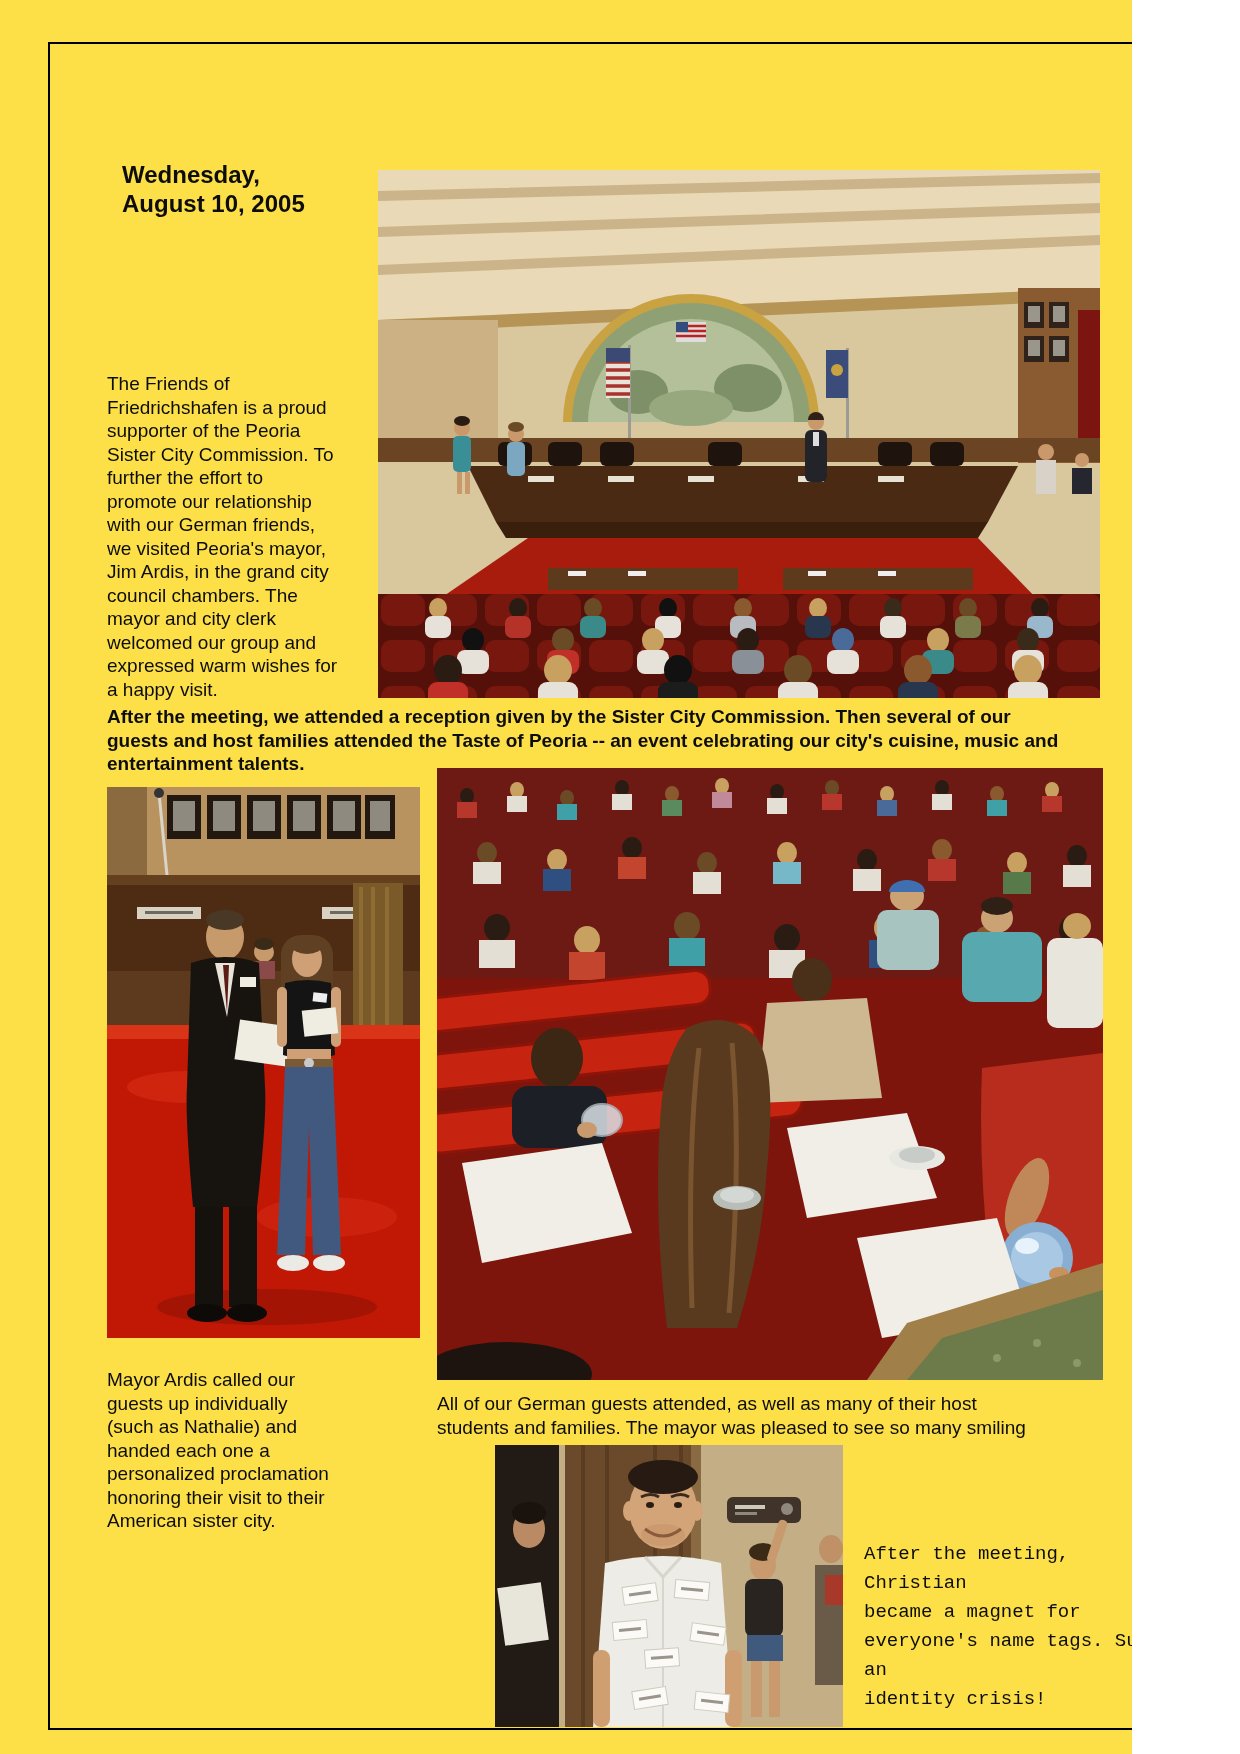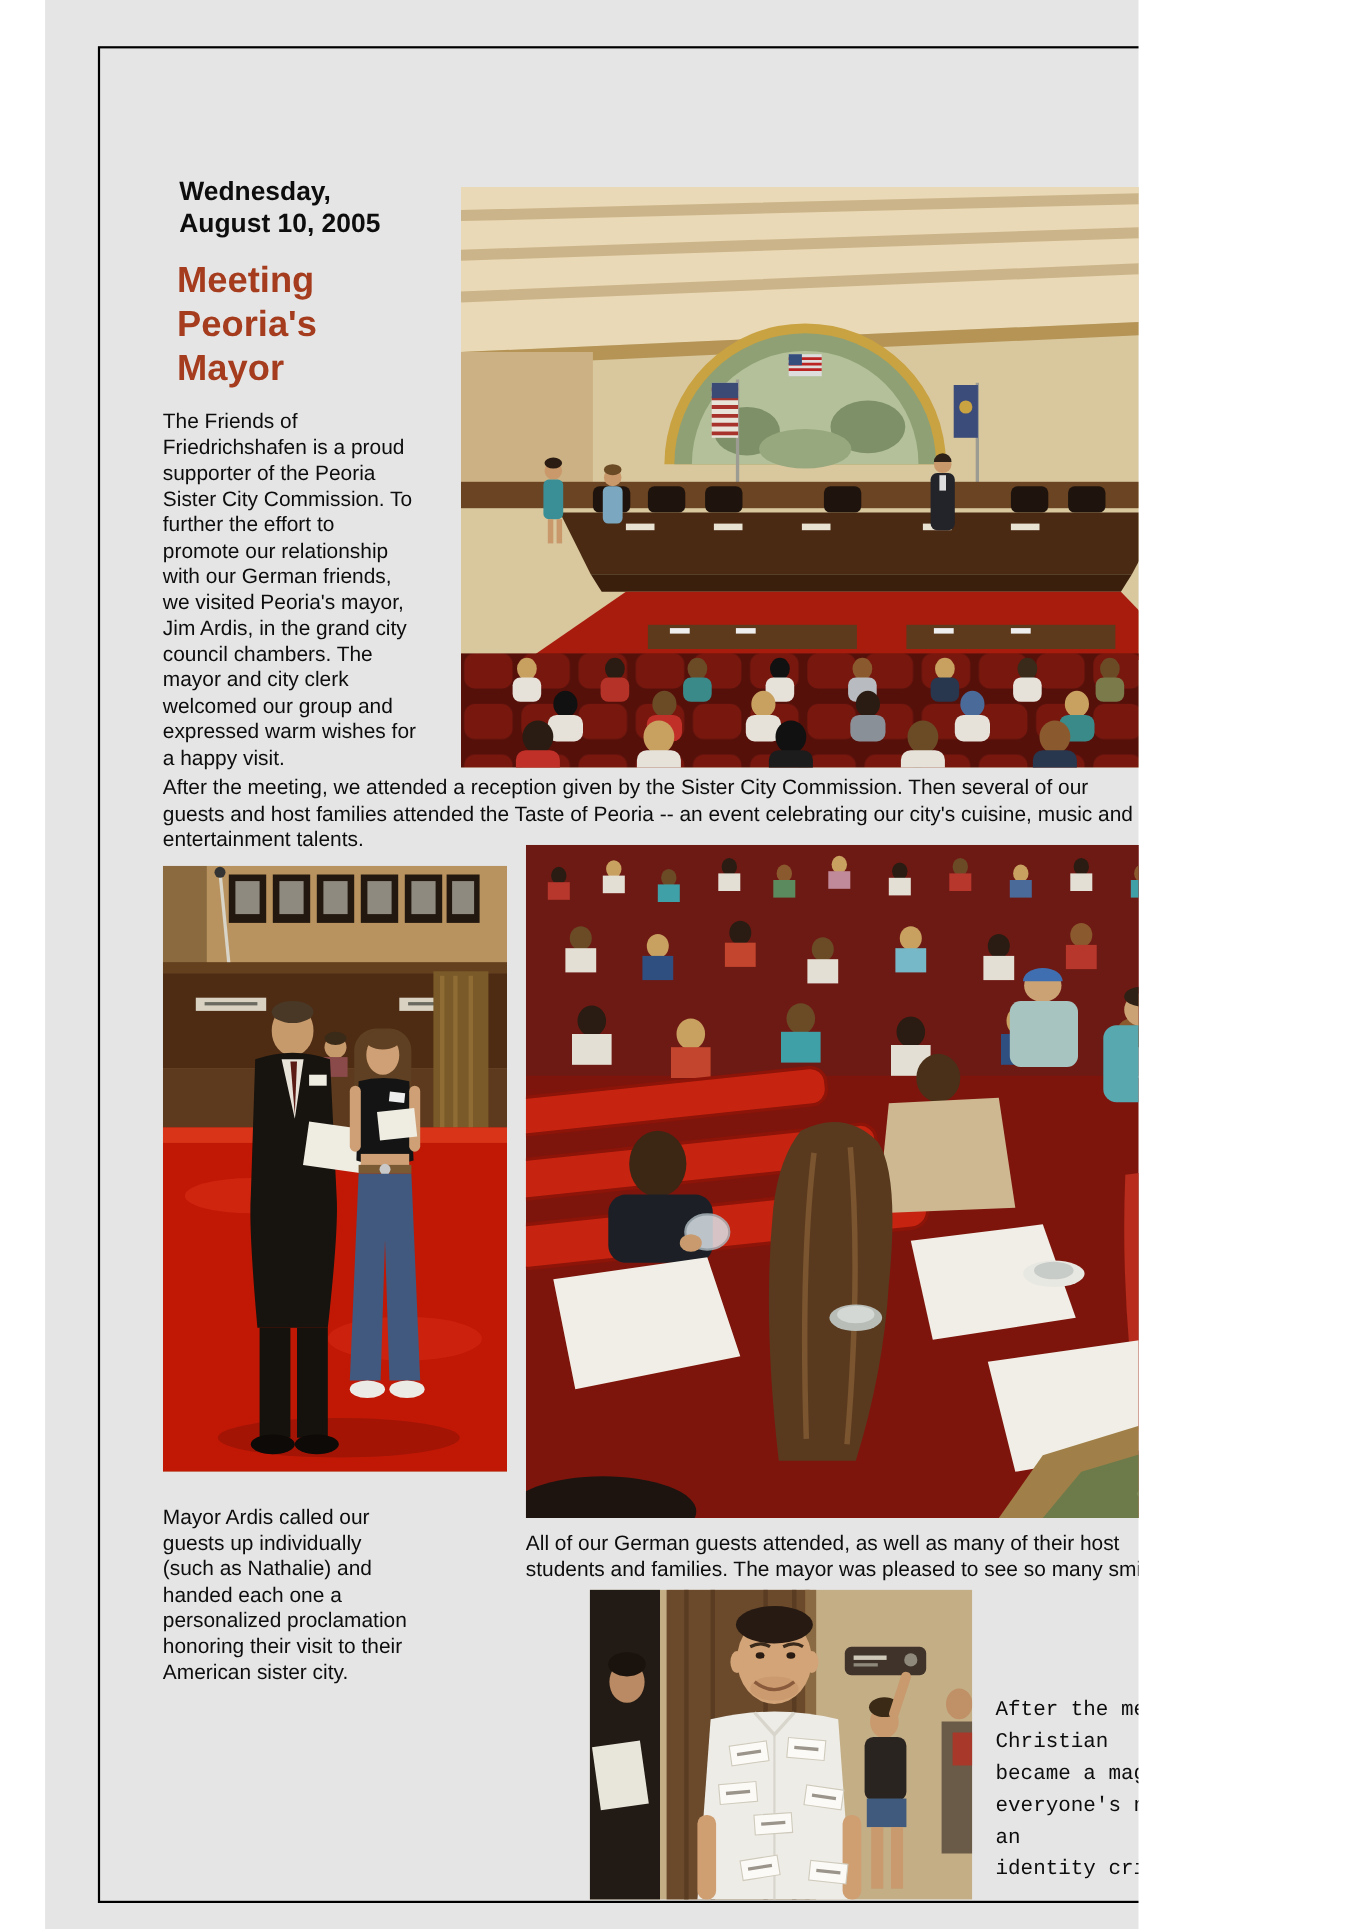--- a/index.html
+++ b/index.html
@@ -1,49 +1,46 @@
 <!DOCTYPE html>
 <html><head>
 <meta charset="utf-8">
 <style>
   html,body{margin:0;padding:0;background:#ffffff;}
-  .page{position:relative;width:994px;height:1754px;background:#e5e5e5;overflow:hidden;
-        font-family:"Liberation Sans",sans-serif;color:#0d0d0d;margin-left:41px;}
+  .page{position:relative;width:1132px;height:1754px;background:#fde047;overflow:hidden;
+        font-family:"Liberation Sans",sans-serif;color:#0d0d0d;}
   .frame{position:absolute;left:48px;top:42px;width:1170px;height:1688px;
          border:2px solid #000;box-sizing:border-box;}
   .abs{position:absolute;}
   .date-heading{left:122px;top:160px;width:220px;font-size:24px;line-height:29px;
                 font-weight:bold;white-space:pre-line;}
   .page-title{left:120px;top:234px;width:250px;font-size:33px;line-height:40px;
               font-weight:bold;color:#a53c1e;white-space:pre-line;}
   .para{font-size:19px;line-height:23.5px;white-space:pre-line;color:#0d0d0d;}
   .p-intro{left:107px;top:372px;width:305px;}
-  .p-reception{left:107px;top:705px;width:1060px;}
+  .p-reception{left:107px;top:705px;width:1060px;font-weight:bold;}
   .p-proclamation{left:107px;top:1368px;width:320px;}
   .p-guests{left:437px;top:1392px;width:760px;}
   .p-guests-tail{left:437px;top:1441px;width:759px;text-align:right;}
   .p-christian{left:864px;top:1540px;width:315px;line-height:29px;font-family:Liberation Mono, monospace;}
   .photo{position:absolute;overflow:hidden;}
   .photo svg{display:block;width:100%;height:100%;}
   .ph1{left:378px;top:170px;width:722px;height:528px;}
   .ph2{left:107px;top:787px;width:313px;height:551px;}
   .ph3{left:437px;top:768px;width:666px;height:612px;}
   .ph4{left:495px;top:1445px;width:348px;height:282px;}
 </style>
 </head>
 <body>
 
 <div class="page">
   <div class="frame"></div>
 
   <div class="abs date-heading">Wednesday,
 August 10, 2005</div>
-  <div class="abs page-title">Meeting
-Peoria's
-Mayor</div>
 
   <div class="photo ph1">
     <svg viewBox="0 0 722 528" preserveAspectRatio="none">
       <rect width="722" height="528" fill="#d9c79e"></rect>
       <g>
         <polygon points="0,0 722,0 722,118 0,150" fill="#ead9b6"></polygon>
         <path d="M0 26 L722 8 M0 62 L722 38 M0 100 L722 70" stroke="#cbb489" stroke-width="10" fill="none"></path>
         <polygon points="0,150 722,118 722,130 0,163" fill="#b59455"></polygon>
       </g>
       <rect x="0" y="150" width="120" height="130" fill="#cbb183"></rect>

